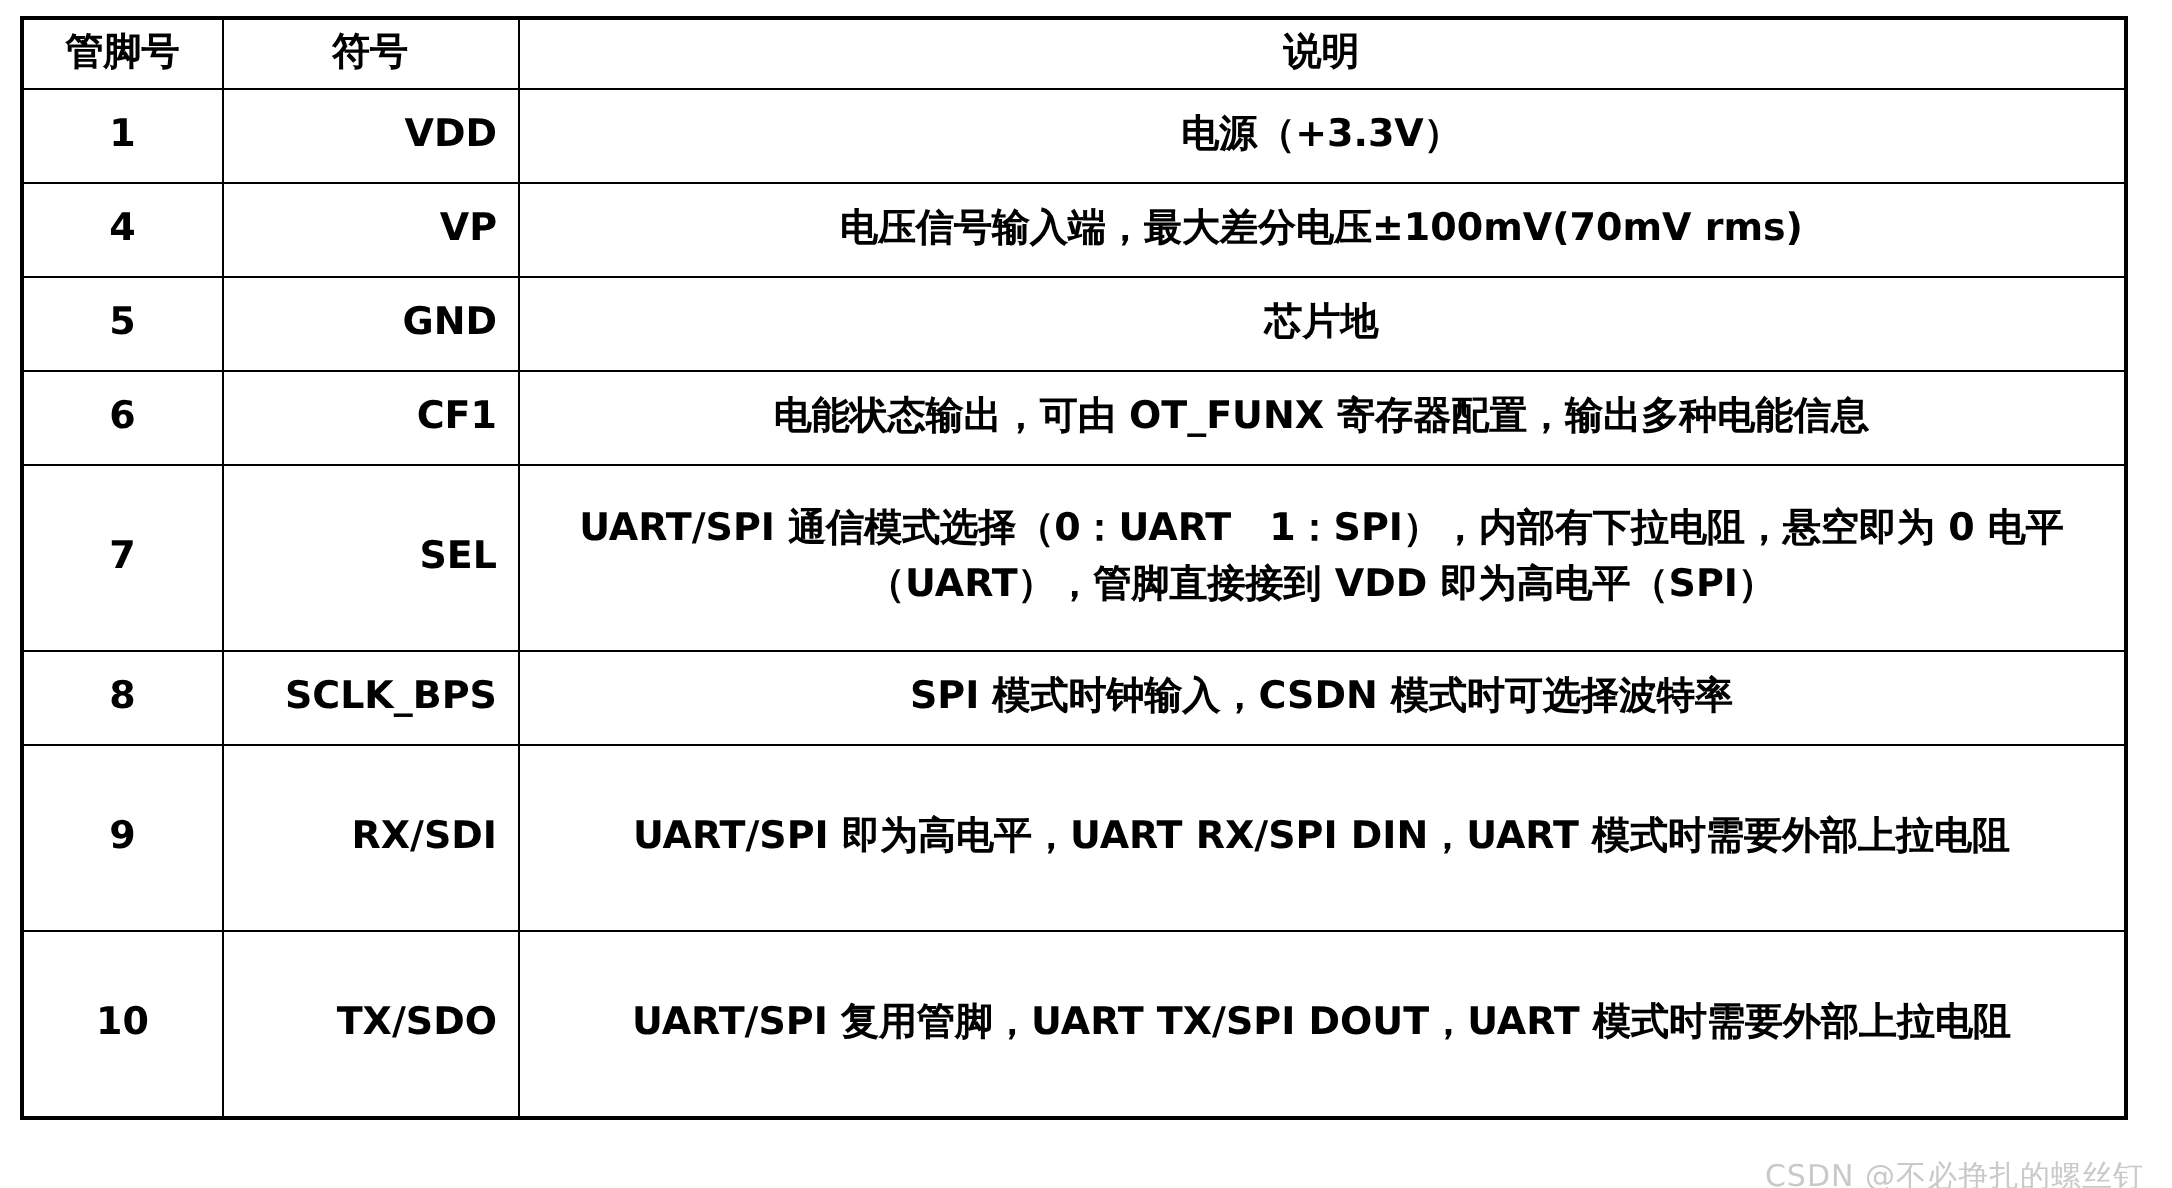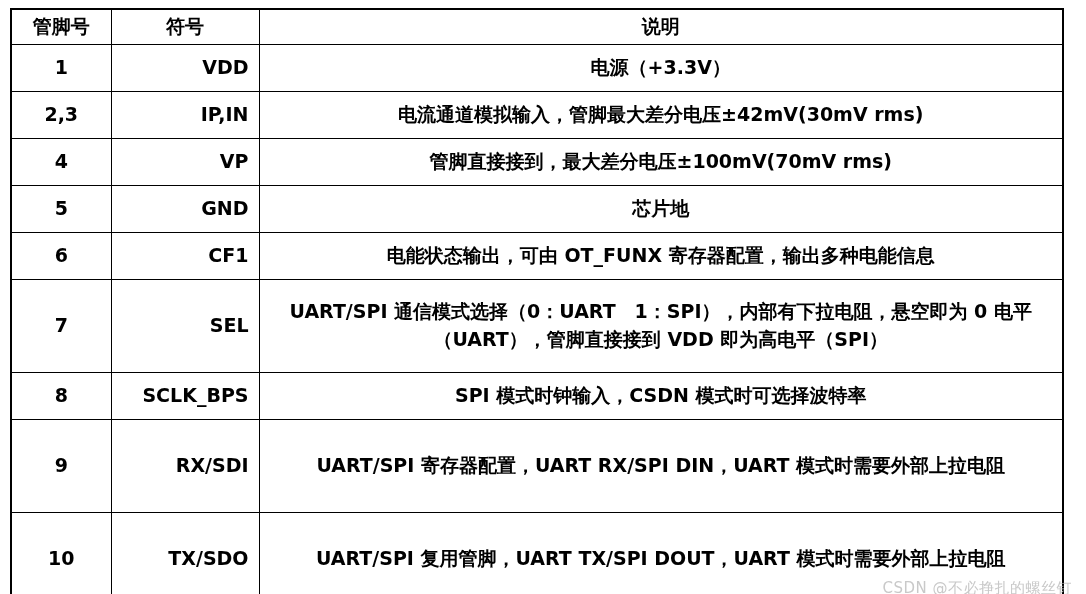--- a/index.html
+++ b/index.html
@@ -96,30 +96,25 @@
         <th class="hdr">符号</th>
         <th class="hdr">说明</th>
       </tr>
 
       <tr class="row-h-1">
         <td class="cell-num">1</td>
         <td class="cell-sym">VDD</td>
         <td class="cell-desc">电源（+3.3V）</td>
       </tr>
 
-      <tr class="row-h-1">
-        <td class="cell-num">2,3</td>
-        <td class="cell-sym">IP,IN</td>
-        <td class="cell-desc">电流通道模拟输入，管脚最大差分电压±42mV(30mV rms)</td>
-      </tr>
 
       <tr class="row-h-1">
         <td class="cell-num">4</td>
         <td class="cell-sym">VP</td>
-        <td class="cell-desc">管脚直接接到，最大差分电压±100mV(70mV rms)</td>
+        <td class="cell-desc">电压信号输入端，最大差分电压±100mV(70mV rms)</td>
       </tr>
 
       <tr class="row-h-1">
         <td class="cell-num">5</td>
         <td class="cell-sym">GND</td>
         <td class="cell-desc">芯片地</td>
       </tr>
 
       <tr class="row-h-1">
         <td class="cell-num">6</td>
@@ -135,21 +130,21 @@
 
       <tr class="row-h-1">
         <td class="cell-num">8</td>
         <td class="cell-sym">SCLK_BPS</td>
         <td class="cell-desc">SPI 模式时钟输入，CSDN 模式时可选择波特率</td>
       </tr>
 
       <tr class="row-h-2">
         <td class="cell-num">9</td>
         <td class="cell-sym">RX/SDI</td>
-        <td class="cell-desc">UART/SPI 寄存器配置，UART RX/SPI DIN，UART 模式时需要外部上拉电阻</td>
+        <td class="cell-desc">UART/SPI 即为高电平，UART RX/SPI DIN，UART 模式时需要外部上拉电阻</td>
       </tr>
 
       <tr class="row-h-2">
         <td class="cell-num">10</td>
         <td class="cell-sym">TX/SDO</td>
         <td class="cell-desc">UART/SPI 复用管脚，UART TX/SPI DOUT，UART 模式时需要外部上拉电阻</td>
       </tr>
     </tbody>
   </table>
 

